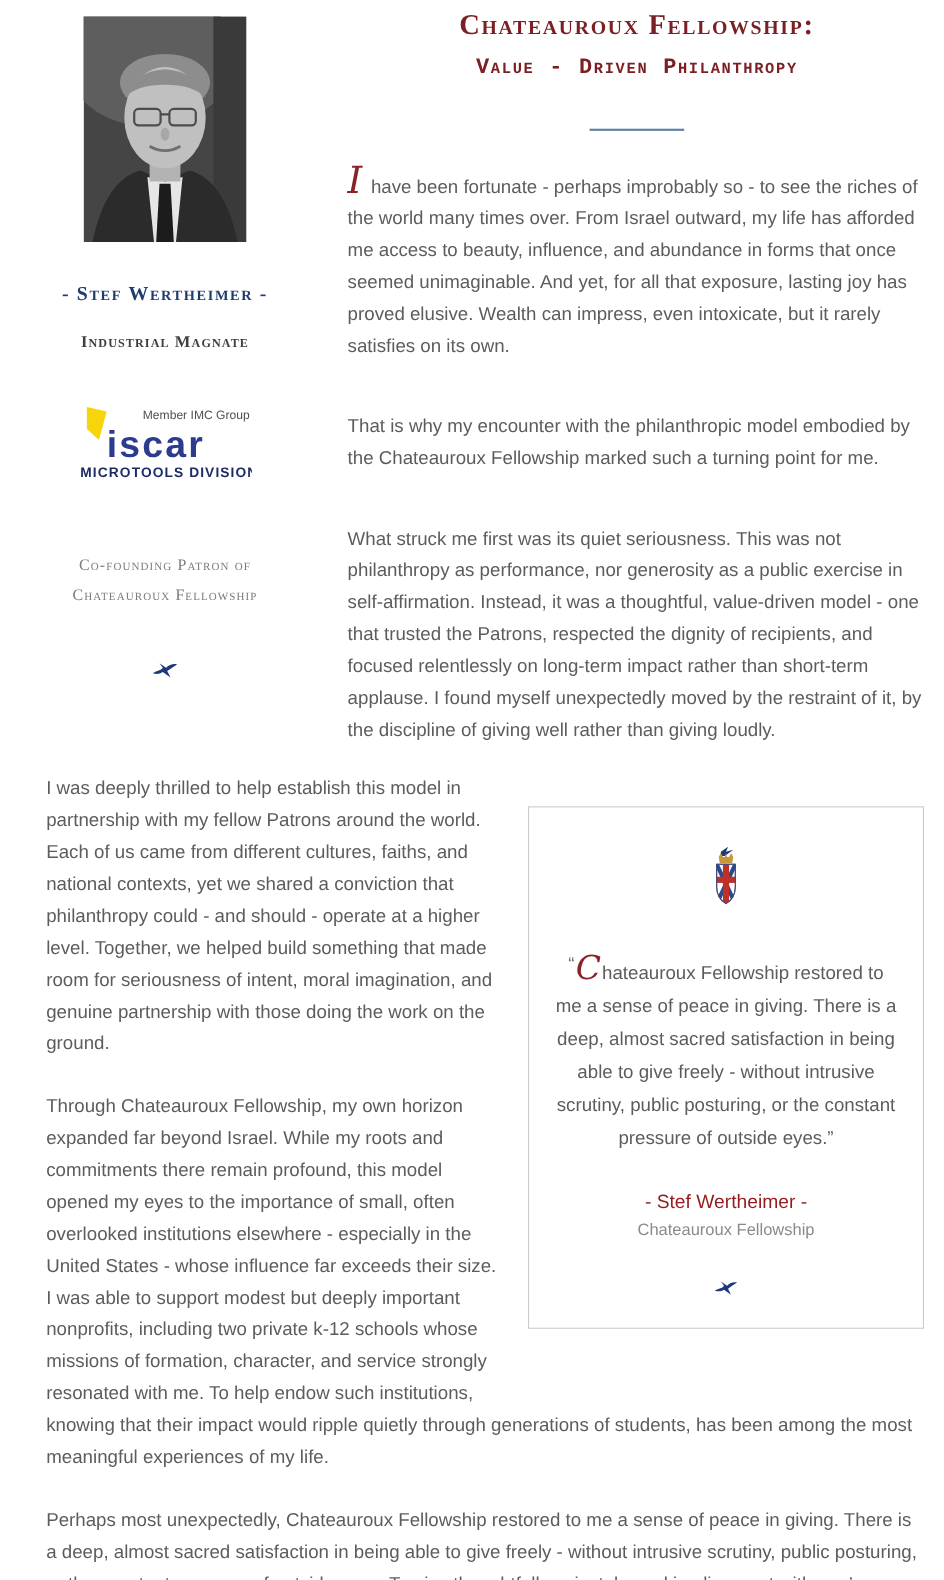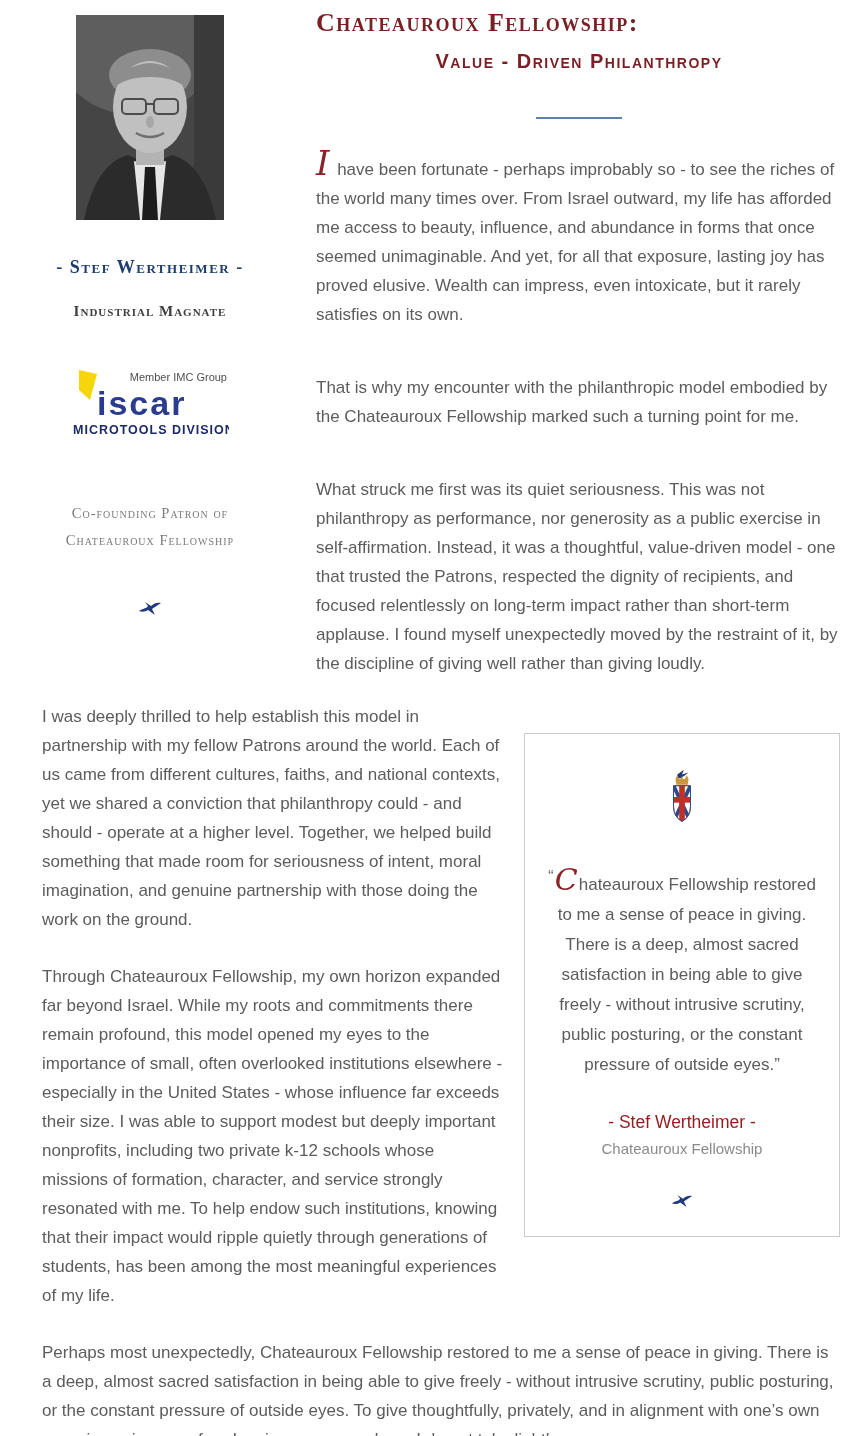--- a/index.html
+++ b/index.html
@@ -28,26 +28,26 @@
   .logo-wrap { margin:48px auto 0; width:158px; }
   .patron {
     margin-top:58px; font-family:"Liberation Serif", serif;
     font-variant:small-caps; letter-spacing:1px;
     font-size:14.5px; color:#7b7b7b; line-height:27px;
   }
   .sidebar-bird { margin-top:46px; }
 
   .main-intro { flex:1 1 auto; padding:8px 16px 0 16px; }
   .title {
-    text-align:left; font-family:"Liberation Serif", serif;
+    text-align:center; font-family:"Liberation Serif", serif;
     font-variant:small-caps; font-weight:bold; letter-spacing:1.5px;
     font-size:26px; color:#7a1f23;
   }
   .subtitle {
-    text-align:center; font-family:Liberation Sans, sans-serif;
+    text-align:center; font-family:Liberation Mono, monospace;
     font-variant:small-caps; font-weight:bold; letter-spacing:1.5px;
     font-size:20px; color:#7a1f23; margin-top:12px;
   }
   .dateline {
     text-align:center; font-family:"Liberation Serif", serif;
     font-size:16px; color:#1e1e1e; margin-top:32px;
     white-space:pre-wrap; letter-spacing:0.4px;
   }
   .divider { width:86px; border-top:2px solid #5f82a8; margin:44px auto 0; }
 
@@ -56,21 +56,21 @@
   .drop-initial {
     font-family:"DejaVu Serif", serif; font-style:italic;
     font-size:34px; line-height:0; color:#8a2328; margin-right:3px;
   }
 
   
   .body-section { padding:0 18px; margin-top:24px; }
   .body-section .para { margin-top:0; margin-bottom:28px;margin-left:24px; }
 
   .quote-box {
-    float:right; width:316px; min-height:472px;
+    float:right; width:360px; min-height:472px;
     margin:31px 0 60px 20px; padding:32px 22px 22px;
     border:1px solid #cbcbcb; background:#fff; text-align:center;
   }
   .crest { display:block; margin:0 auto; }
   .quote-text { font-size:17px; line-height:30px; color:#5c5c5c; margin-top:34px; }
   .open-quote { color:#6d6d6d; font-size:17px; vertical-align:8px; }
   .drop-initial-c {
     font-family:"DejaVu Serif", serif; font-style:italic;
     font-size:30px; line-height:0; color:#8a2328; margin:0 1px;
   }

